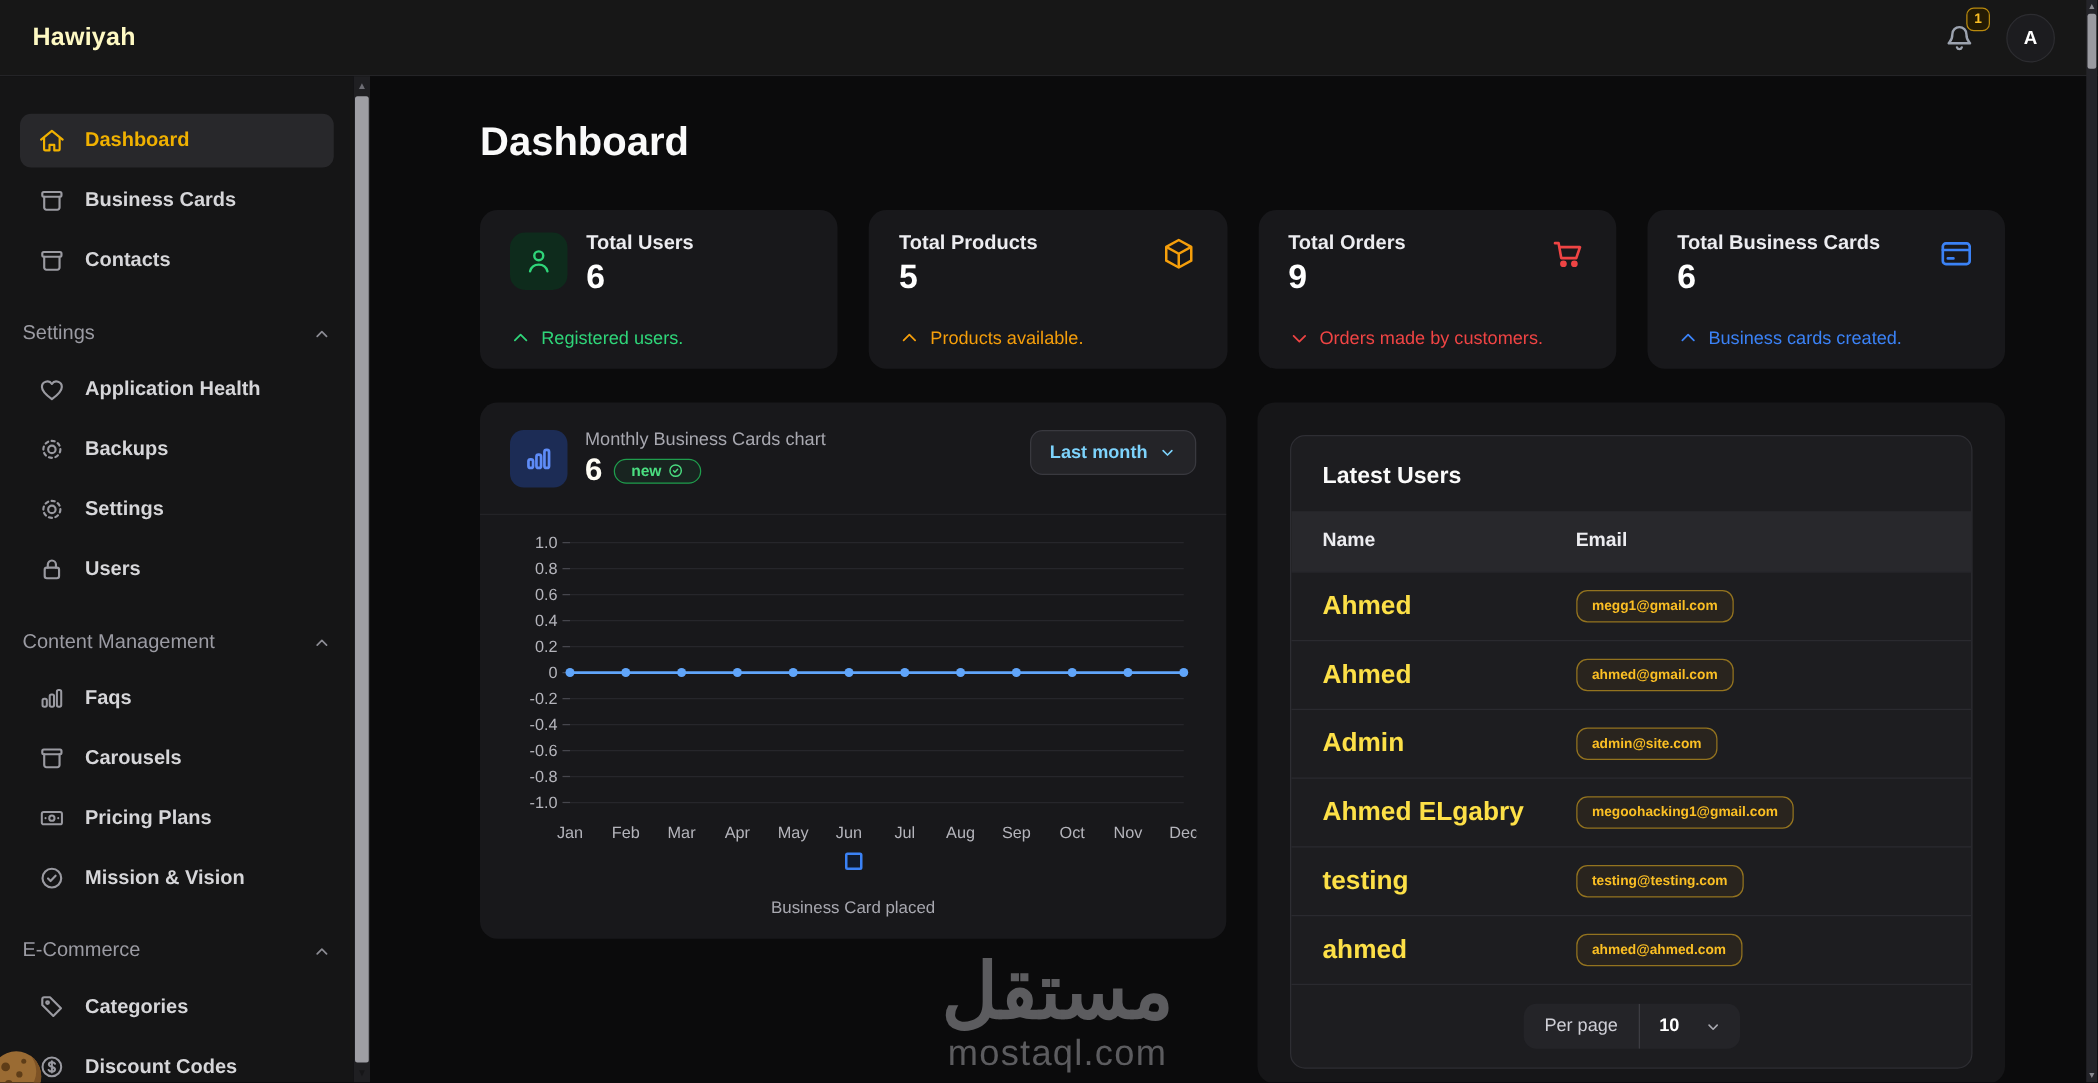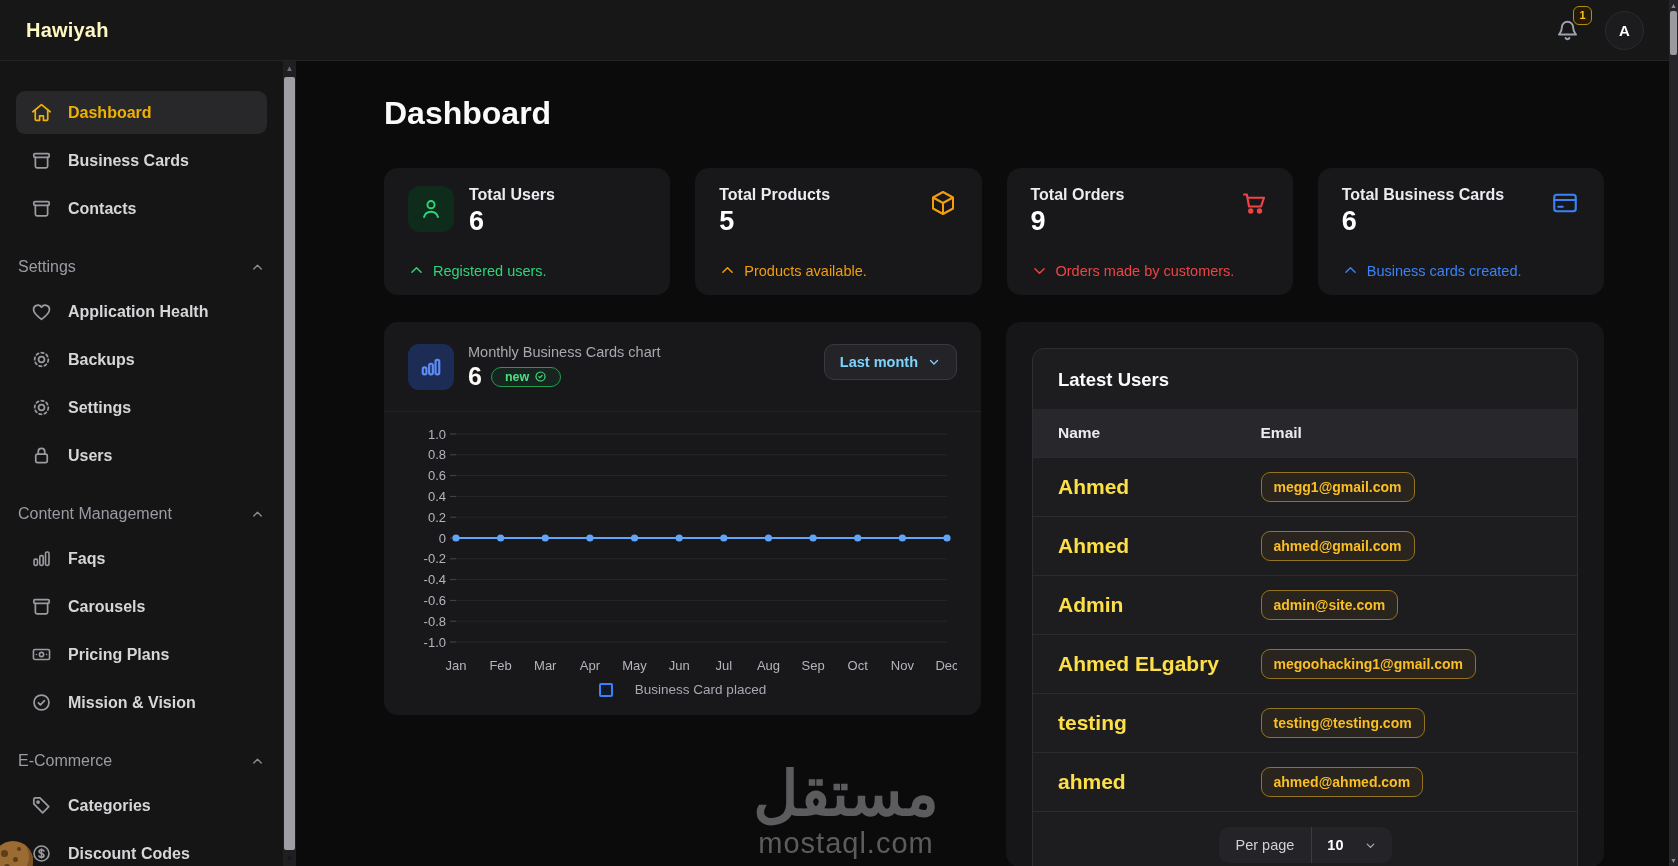--- a/index.html
+++ b/index.html
@@ -60,34 +60,34 @@
   .chart-card { width:597px; background:#18181b; border-radius:14px; padding:22px 24px 18px 24px; flex:none; }
   .chart-head { display:flex; align-items:flex-start; justify-content:space-between; }
   .chart-head-left { display:flex; gap:14px; }
   .chart-iconbox { width:46px; height:46px; border-radius:11px; background:#1c2c55; display:flex; align-items:center; justify-content:center; color:#5e8cf7; flex:none; }
   .chart-sub { font-size:14.5px; color:#a8a8b0; margin-bottom:2px; }
   .chart-val-row { display:flex; align-items:center; gap:9px; }
   .chart-value { font-size:25px; font-weight:800; color:#fffdf5; }
   .new-badge { display:inline-flex; align-items:center; gap:5px; border:1px solid #1f9d4d; color:#4ade80; background:rgba(34,197,94,.07); font-size:12.5px; font-weight:700; border-radius:999px; padding:2px 13px; }
   .range-btn { display:flex; align-items:center; gap:9px; background:#242428; border:1px solid #39393f; color:#7dd3fc; border-radius:10px; padding:9px 15px; font-size:14.5px; font-weight:600; cursor:pointer; }
   .chart-divider { border-top:1px solid #232327; margin:20px -24px 6px -24px; }
-  .legend-row { display:flex; align-items:center; justify-content:center; gap:22px; margin-top:2px; }
+  .legend-row { display:flex; align-items:center; justify-content:center; gap:22px; margin-top:2px;flex-direction:column; }
   .legend-box { width:14px; height:14px; border:2px solid #3b82f6; background:#101a2c; border-radius:2px; }
   .legend-label { font-size:13.5px; color:#a8a8b0; }
 
   
   .users-outer { flex:1; background:#161618; border-radius:14px; padding:26px; height:545px; }
   .users-card { background:#1d1d20; border:1px solid #2e2e33; border-radius:12px; overflow:hidden; }
   .users-title { font-size:18.5px; font-weight:800; color:#fafafa; padding:20px 25px 18px 25px; }
   .thead { display:flex; background:#28282c; padding:15px 25px; }
   .th { font-size:15.5px; font-weight:700; color:#ececf0; }
   .col-name { width:41%; }
   .trow { display:flex; align-items:center; padding:14px 25px; border-top:1px solid #2a2a2f; }
   .tname { font-size:21px; font-weight:600; color:#fde047; }
-  .email-badge { display:inline-block; color:#fbbf24; border:1px solid #93731f; background:rgba(130,92,14,.12); font-size:14px; font-weight:700; padding:6px 12px; border-radius:9px; cursor:pointer; }
+  .email-badge { display:inline-block; color:#fbbf24; border:1px solid #93731f; background:rgba(130,92,14,.12); font-size:11px; font-weight:700; padding:6px 12px; border-radius:9px; cursor:pointer; }
   .tfoot { border-top:1px solid #2a2a2f; padding:15px; display:flex; justify-content:center; }
   .perpage { display:flex; align-items:stretch; background:#242428; border-radius:10px; overflow:hidden; cursor:pointer; }
   .perpage .seg1 { padding:10px 17px; color:#cfcfd6; font-size:14.5px; }
   .perpage .sep { width:1px; background:#3c3c42; }
   .perpage .seg2 { padding:10px 15px; color:#ffffff; font-size:14.5px; font-weight:700; display:flex; align-items:center; gap:20px; }
 
   
   .watermark { position:absolute; left:400px; top:702px; width:300px; text-align:center; color:#5c5c5f; pointer-events:none; }
   .watermark .ar { font-size:62px; font-weight:800; line-height:1; }
   .watermark .latin { font-size:29px; font-weight:400; letter-spacing:1px; margin-top:2px; }

